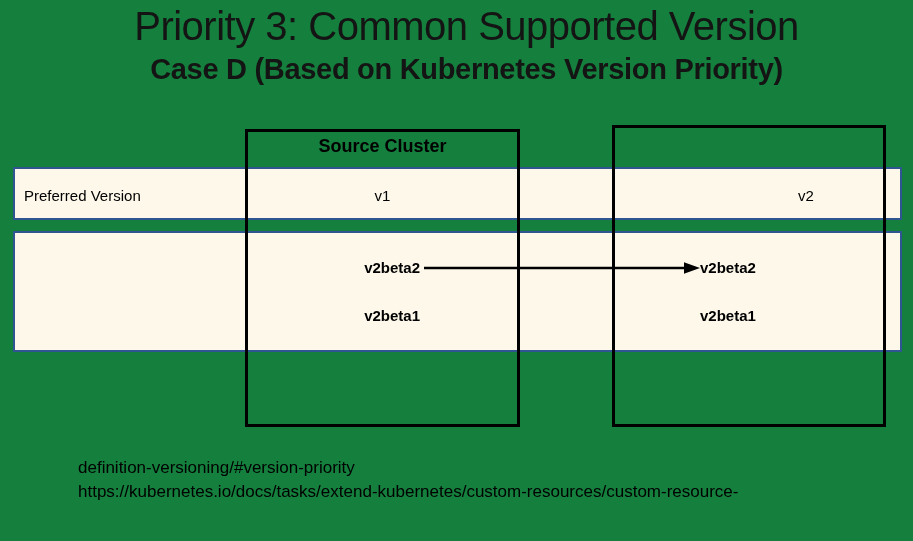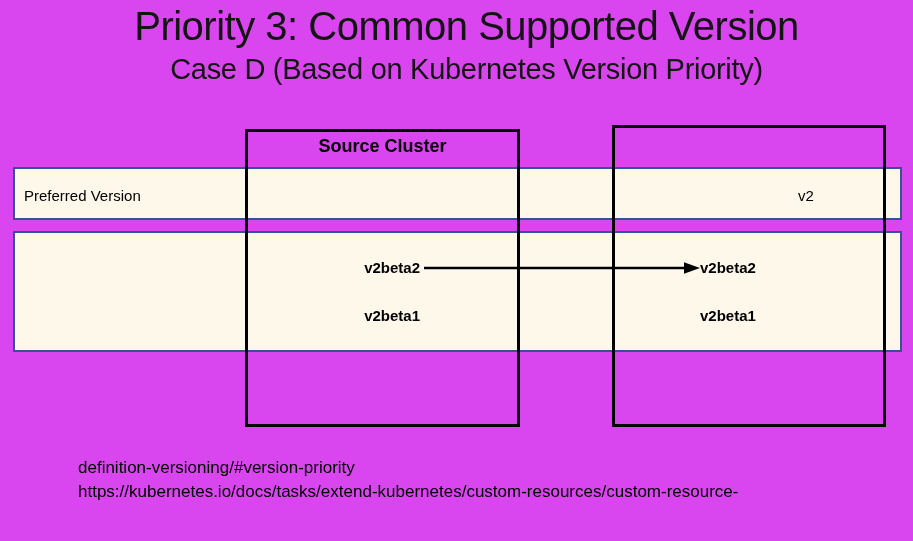--- a/index.html
+++ b/index.html
@@ -1,41 +1,41 @@
 <!DOCTYPE html>
 <html><head>
 <meta charset="utf-8">
 <style>
   * { margin: 0; padding: 0; box-sizing: border-box; }
   html, body { background: #ffffff; }
   .slide {
     position: relative;
     width: 913px;
     height: 541px;
-    background: #d946ef;
+    background: #15803d;
     font-family: "Liberation Sans", sans-serif;
     color: #161616;
     overflow: hidden;
   }
   .title {
     position: absolute;
     top: 4px; left: 20px; width: 893px;
     text-align: center;
     font-size: 40px;
     font-weight: 400;
     letter-spacing: -0.5px;
     color: #141414;
     white-space: nowrap;
   }
   .subtitle {
     position: absolute;
     top: 53px; left: 20px; width: 893px;
     text-align: center;
     font-size: 29px;
-    font-weight: 400;
+    font-weight: 700;
     letter-spacing: -0.3px;
     color: #141414;
     white-space: nowrap;
   }
   .band {
     position: absolute;
     left: 13px;
     width: 889px;
     background: #fdf8ea;
     border: 2px solid #2f5690;
@@ -108,20 +108,21 @@
   <div class="band band-preferred"></div>
   <div class="band band-supported"></div>
 
   <div class="cluster-box source"></div>
   <div class="cluster-box target"></div>
 
   <div class="col-header source">Source Cluster</div>
 
   <div class="row-label preferred">Preferred Version</div>
 
+  <div class="cell-value center v1">v1</div>
   <div class="cell-value center v2">v2</div>
 
   <div class="cell-value bold src-beta2">v2beta2</div>
   <div class="cell-value bold src-beta1">v2beta1</div>
   <div class="cell-value bold tgt-beta2">v2beta2</div>
   <div class="cell-value bold tgt-beta1">v2beta1</div>
 
   <svg class="arrow-svg" viewBox="0 0 276 18" xmlns="http://www.w3.org/2000/svg">
     <line x1="0" y1="9" x2="262" y2="9" stroke="#000000" stroke-width="2.6"></line>
     <polygon points="276,9 260,3.2 260,14.8" fill="#000000"></polygon>

